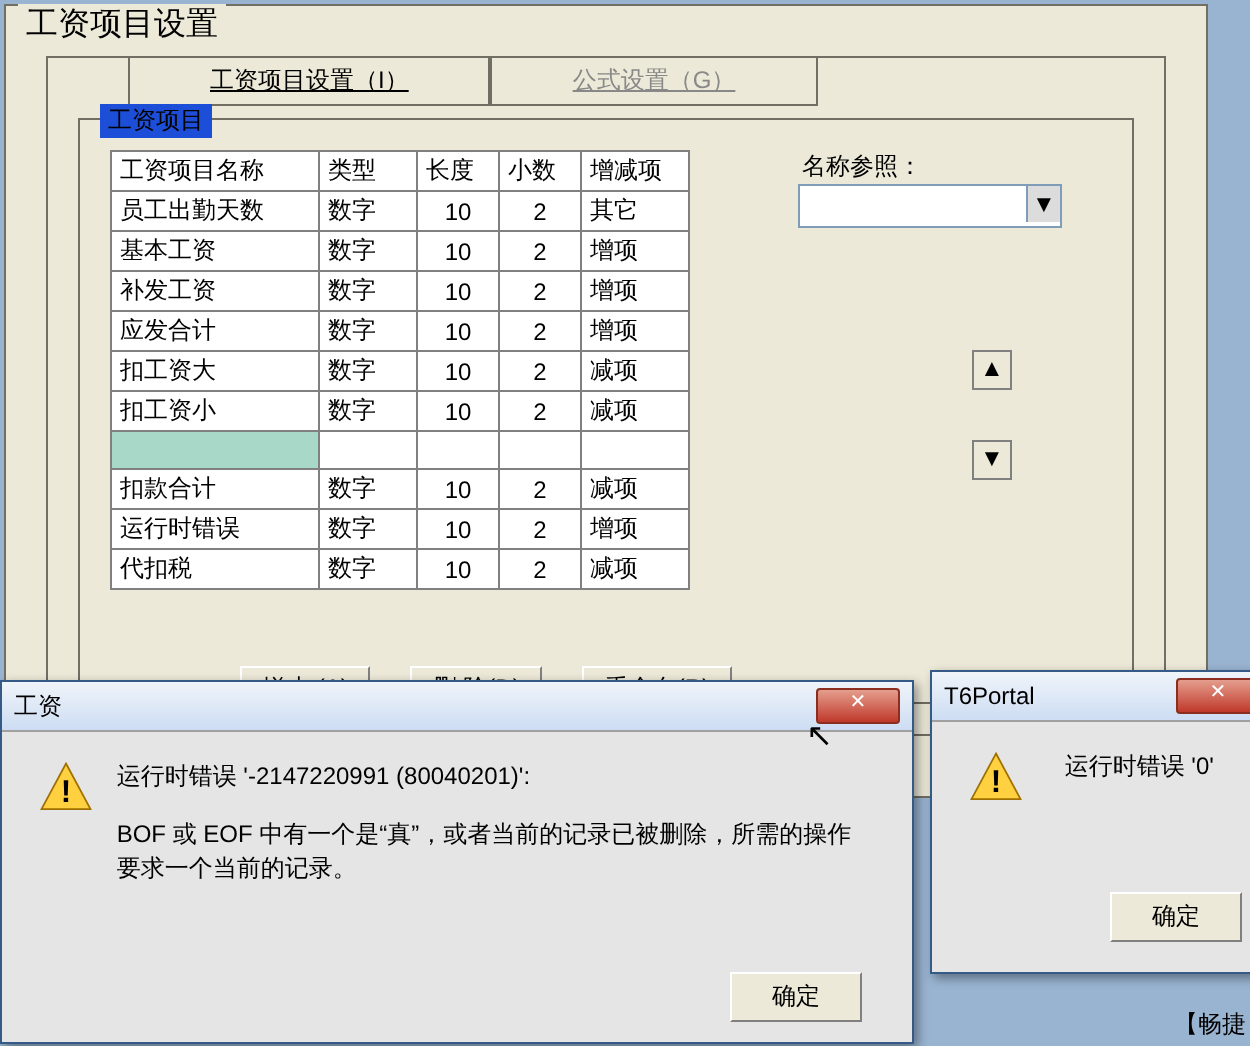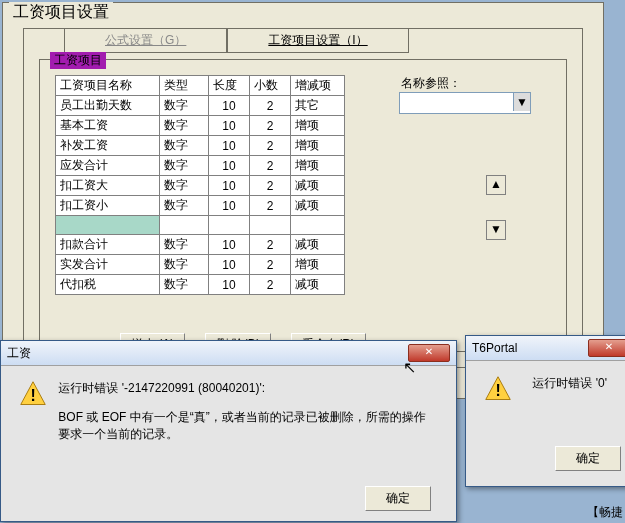--- a/index.html
+++ b/index.html
@@ -3,21 +3,21 @@
 <meta charset="utf-8">
 <style>
 body{margin:0;font-family:"SimSun","Microsoft YaHei",sans-serif;font-size:12px;background:#99b4d1;width:625px;height:523px;position:relative;overflow:hidden}
 .main-window{position:absolute;left:2px;top:2px;width:600px;height:395px;background:#ece9d8;border:1px solid #716f64}
 .main-title{position:absolute;left:6px;top:-1px;background:#ece9d8;padding:0 4px;font-size:16px}
 .inner-frame{position:absolute;left:20px;top:25px;right:20px;bottom:30px;border:1px solid #716f64}
 .tabs{display:flex;position:absolute;left:40px;top:-1px;background:#ece9d8}
 .tab{padding:3px 40px;border:1px solid #716f64;background:#ece9d8;cursor:pointer;text-decoration:underline}
 .tab.inactive{color:#888}
 .group{position:absolute;left:15px;top:30px;right:15px;bottom:15px;border:1px solid #716f64}
-.group-label{position:absolute;left:10px;top:-8px;background:#a21caf;padding:0 4px}
+.group-label{position:absolute;left:10px;top:-8px;background:#1d4ed8;padding:0 4px}
 table{border-collapse:collapse;position:absolute;left:15px;top:15px;font-size:12px}
 th,td{border:1px solid #808080;padding:1px 4px;background:#fff;height:16px}
 th{font-weight:normal;text-align:left}
 td.num{text-align:center}
 td.sel{background:#a8d8c8}
 .ref-label{position:absolute;right:105px;top:15px}
 .ref-combo{position:absolute;right:35px;top:32px;width:130px;height:20px;background:#fff;border:1px solid #7f9db9}
 .ref-combo .arrow{position:absolute;right:0;top:0;width:16px;height:18px;background:#dcdcdc;border-left:1px solid #7f9db9;text-align:center;line-height:18px}
 .spin{position:absolute;right:60px;width:18px;height:18px;background:#ece9d8;border:1px solid #808080;text-align:center;line-height:16px;cursor:pointer}
 .btns{position:absolute;left:80px;bottom:-5px;display:flex;gap:20px}
@@ -36,22 +36,22 @@
 .cursor{position:absolute;left:403px;top:358px;font-size:16px;pointer-events:none}
 .foot{position:absolute;right:2px;bottom:2px;font-size:12px}
 </style>
 </head>
 <body>
 
 <div class="main-window">
  <span class="main-title">工资项目设置</span>
  <div class="inner-frame">
   <div class="tabs">
+   <div class="tab">工资项目设置（I）</div>
    <div class="tab inactive">公式设置（G）</div>
-   <div class="tab">工资项目设置（I）</div>
   </div>
   <div class="group">
    <span class="group-label">工资项目</span>
    <table>
     <tbody>
             <tr>
      <th style="width:95px">工资项目名称</th>
      <th style="width:40px">类型</th>
      <th style="width:32px">长度</th>
      <th style="width:32px">小数</th>
@@ -109,21 +109,21 @@
               <td></td>
             </tr>
             <tr>
               <td>扣款合计</td>
               <td>数字</td>
               <td class="num">10</td>
               <td class="num">2</td>
               <td>减项</td>
             </tr>
             <tr>
-              <td>实发合计</td>
+              <td>运行时错误</td>
               <td>数字</td>
               <td class="num">10</td>
               <td class="num">2</td>
               <td>增项</td>
             </tr>
             <tr>
               <td>代扣税</td>
               <td>数字</td>
               <td class="num">10</td>
               <td class="num">2</td>

